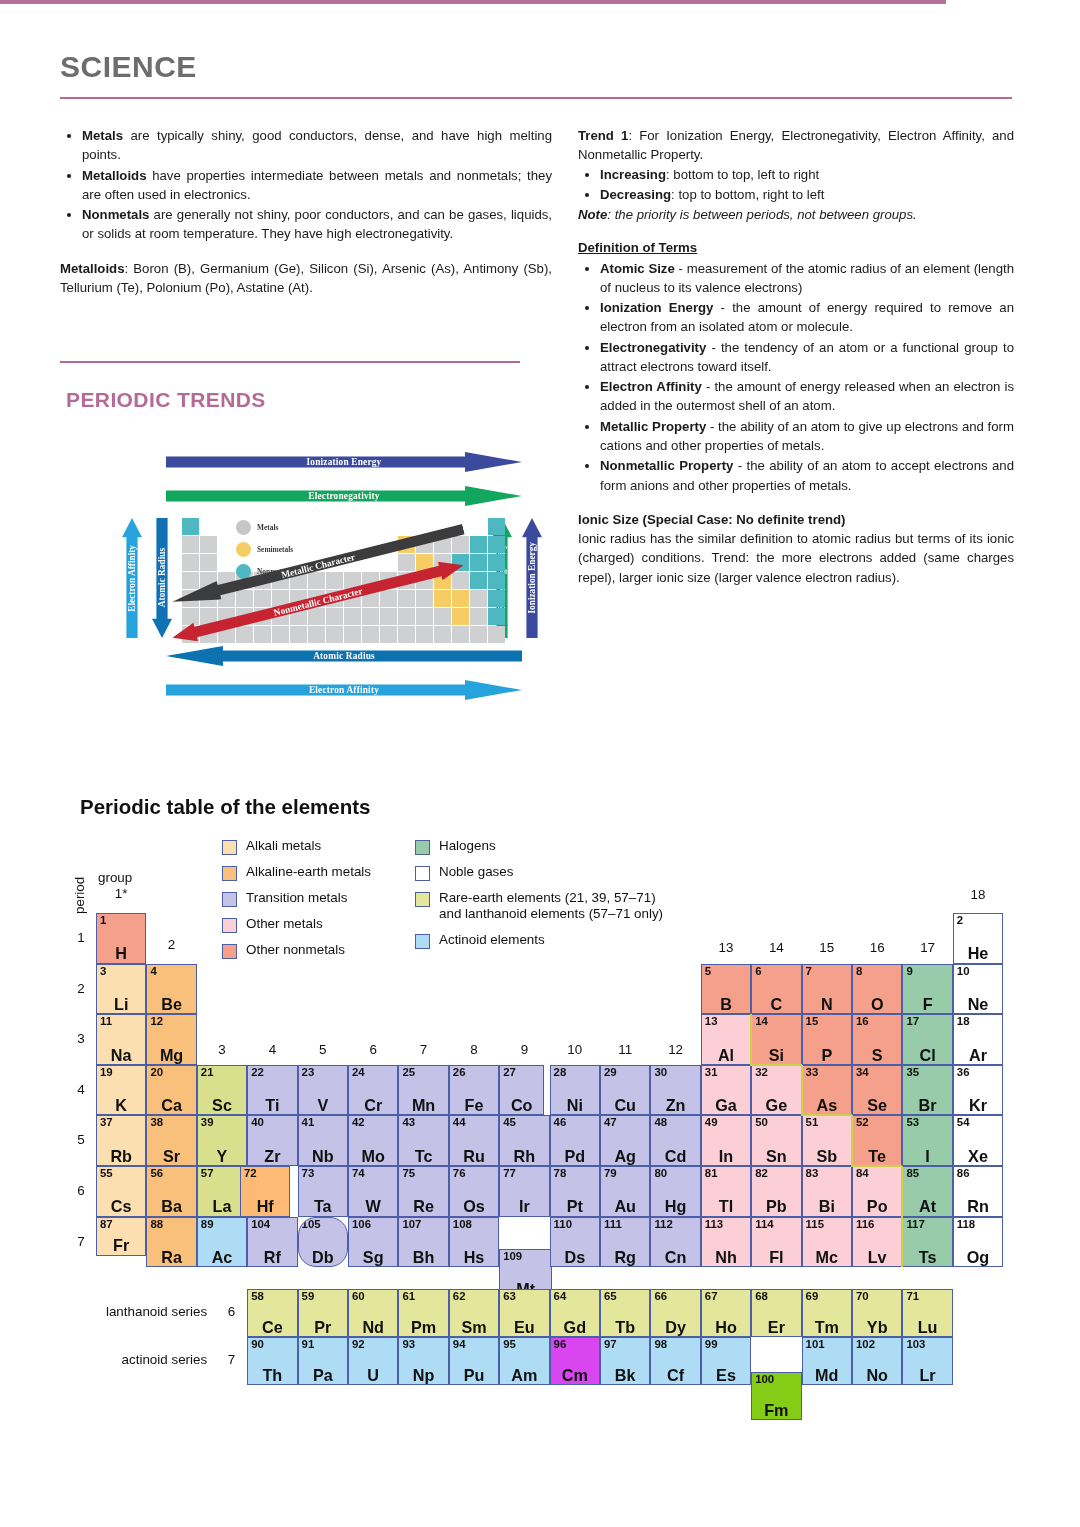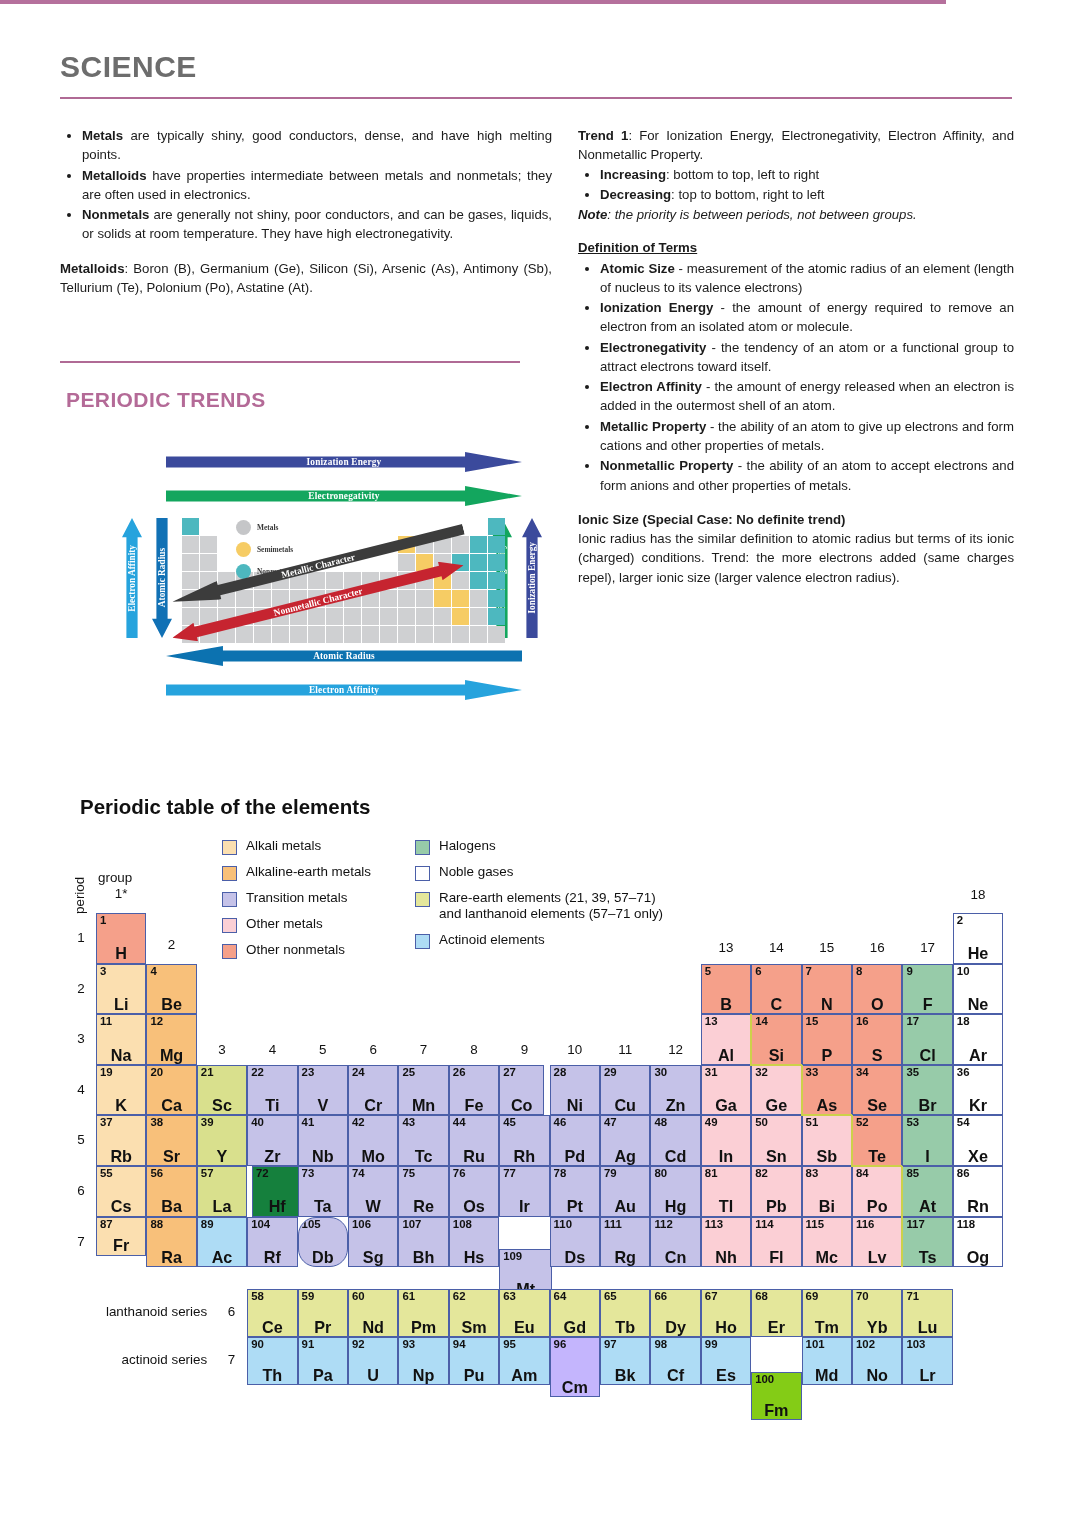--- a/index.html
+++ b/index.html
@@ -592,21 +592,21 @@
       <div class="sym">Cs</div>
     </div>
     <div class="cell" style="left: 146.4px; top: 1164px; width: 50.4px; height: 50.6px; background: rgb(248, 192, 122);">
       <div class="num">56</div>
       <div class="sym">Ba</div>
     </div>
     <div class="cell" style="left: 196.8px; top: 1164px; width: 50.4px; height: 50.6px; background: rgb(217, 224, 141);">
       <div class="num">57</div>
       <div class="sym">La</div>
     </div>
-    <div class="cell" style="left: 252px; top: 1164px; width: 50.4px; height: 50.6px; background: #15803d;">
+    <div class="cell" style="left: 240px; top: 1164px; width: 50.4px; height: 50.6px; background: #fdba74;">
       <div class="num">72</div>
       <div class="sym">Hf</div>
     </div>
     <div class="cell" style="left: 297.6px; top: 1164px; width: 50.4px; height: 50.6px; background: rgb(197, 194, 232);">
       <div class="num">73</div>
       <div class="sym">Ta</div>
     </div>
     <div class="cell" style="left: 348px; top: 1164px; width: 50.4px; height: 50.6px; background: rgb(197, 194, 232); padding-left: 10px;">
       <div class="num">74</div>
       <div class="sym">W</div>
@@ -836,21 +836,21 @@
       <div class="sym">Np</div>
     </div>
     <div class="cell" style="left: 448.8px; top: 1335px; width: 50.4px; height: 48px; background: rgb(174, 220, 245);">
       <div class="num">94</div>
       <div class="sym">Pu</div>
     </div>
     <div class="cell" style="left: 499.2px; top: 1335px; width: 50.4px; height: 48px; background: rgb(174, 220, 245);">
       <div class="num">95</div>
       <div class="sym">Am</div>
     </div>
-    <div class="cell" style="left: 549.6px; top: 1335px; width: 50.4px; height: 60px; background: #c4b5fd;">
+    <div class="cell" style="left: 549.6px; top: 1335px; width: 50.4px; height: 48px; background: #d946ef;">
       <div class="num">96</div>
       <div class="sym">Cm</div>
     </div>
     <div class="cell" style="left: 600px; top: 1335px; width: 50.4px; height: 48px; background: rgb(174, 220, 245);">
       <div class="num">97</div>
       <div class="sym">Bk</div>
     </div>
     <div class="cell" style="left: 650.4px; top: 1335px; width: 50.4px; height: 48px; background: rgb(174, 220, 245);">
       <div class="num">98</div>
       <div class="sym">Cf</div>

